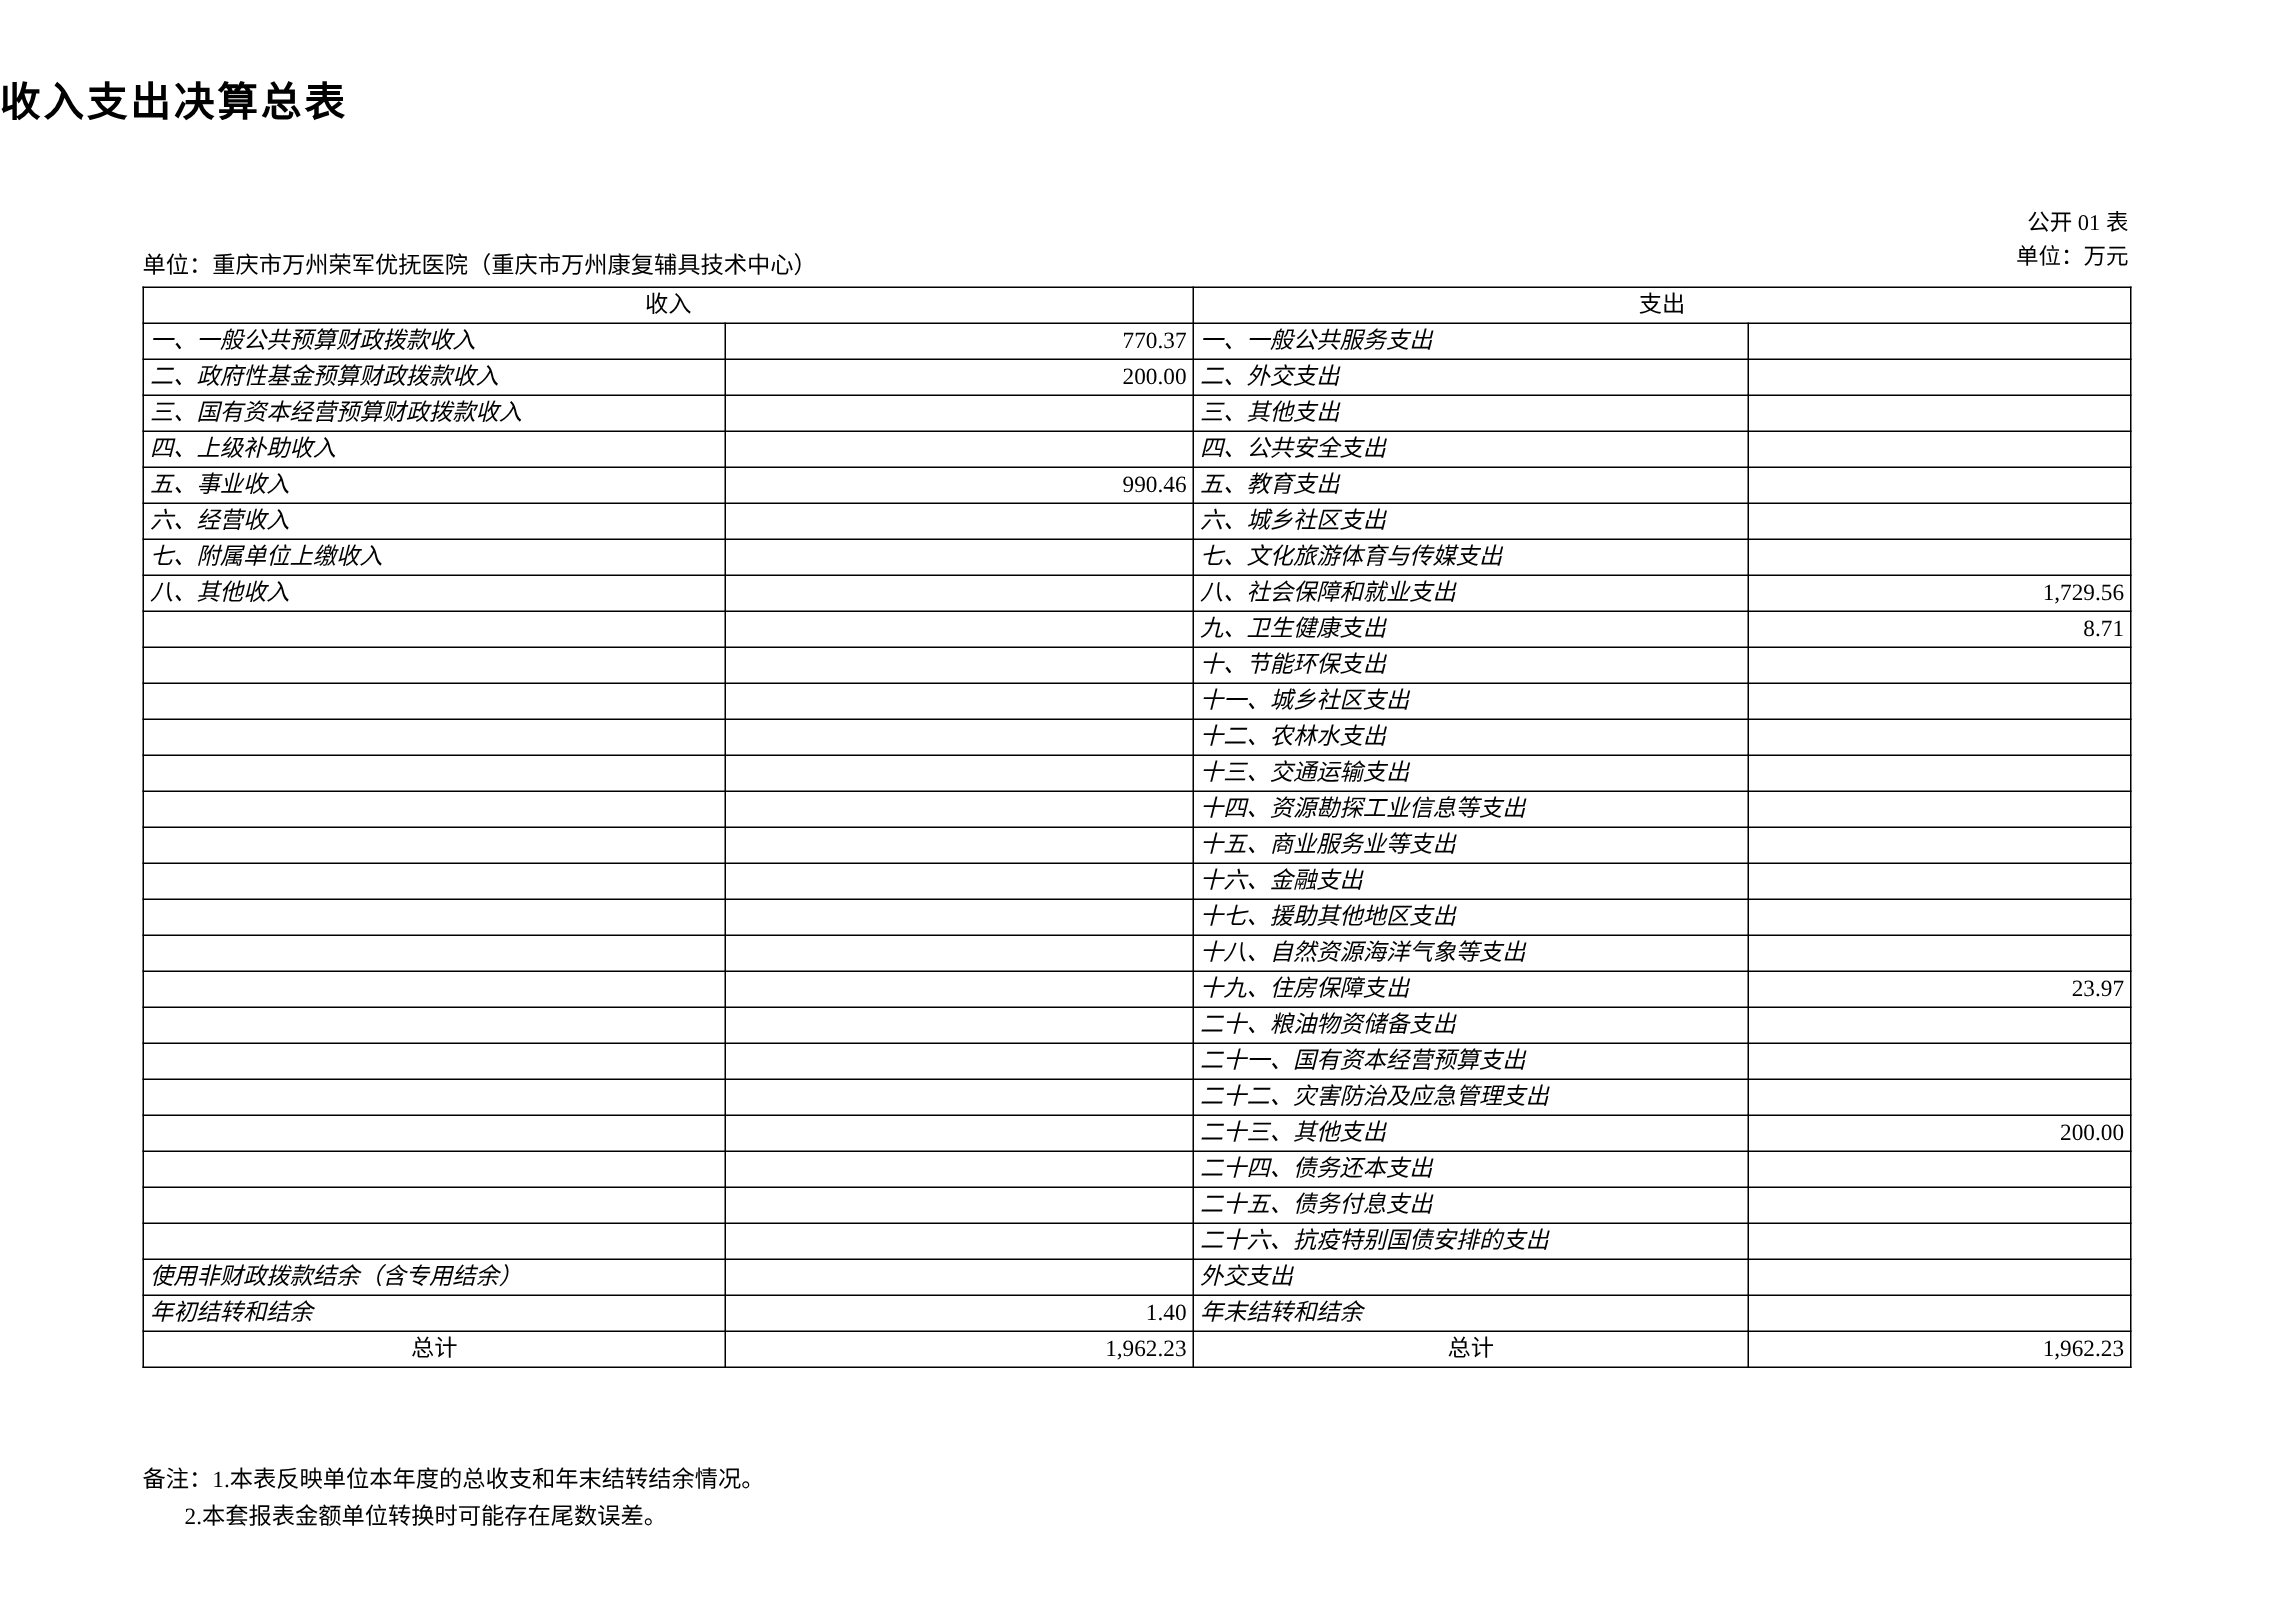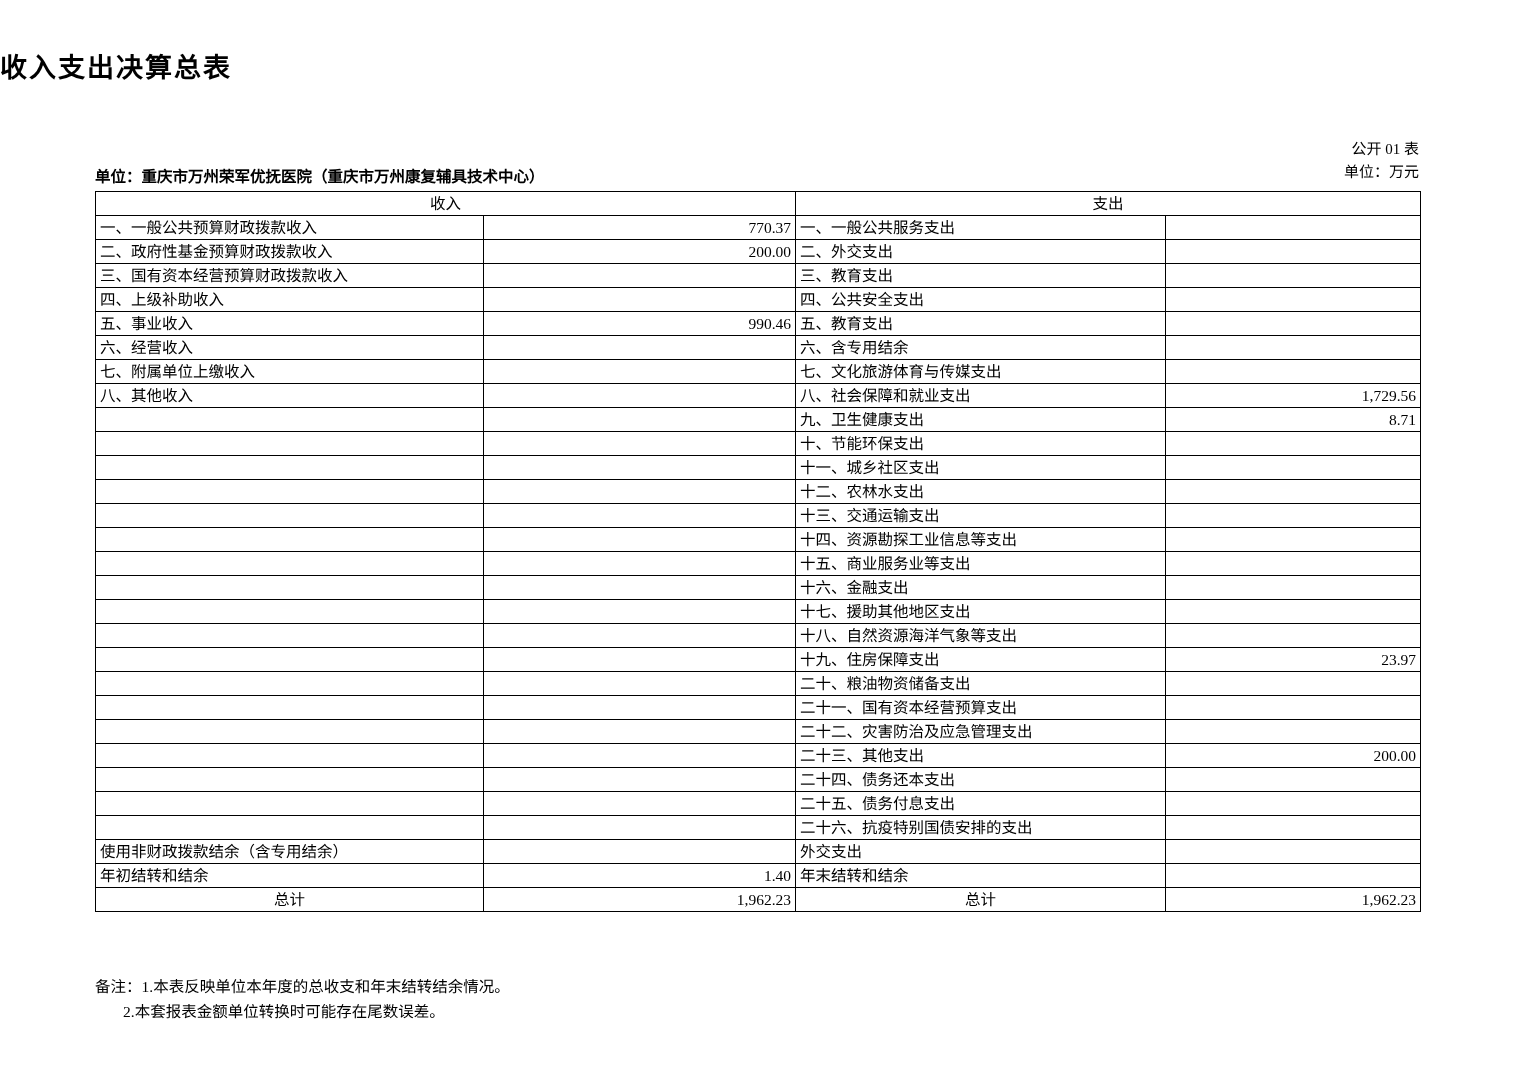--- a/index.html
+++ b/index.html
@@ -36,21 +36,20 @@
     font-size: 15px;
     line-height: 20px;
   }
   .meta-right.r1 { top: 93px; }
   .meta-right.r2 { top: 116px; }
   .meta-left {
     position: absolute;
     left: 95px;
     top: 118px;
     font-size: 15.5px;
-    font-weight: bold;
   }
   table.main {
     position: absolute;
     left: 95px;
     top: 145px;
     border-collapse: collapse;
     width: 1325px;
     table-layout: fixed;
     font-size: 15.5px;
   }
@@ -62,21 +61,21 @@
     vertical-align: middle;
     white-space: nowrap;
     overflow: hidden;
   }
   .col-item   { width: 388px; }
   .col-num    { width: 312px; }
   .col-item2  { width: 370px; }
   .col-num2   { width: 255px; }
   .ctr { text-align: center; }
   .rgt { text-align: right; padding-right: 8px; }
-  .lft { text-align: left; padding-left: 6px; }
+  .lft { text-align: left; padding-left: 6px; font-style: italic; }
   .hdr-group { text-align: center; }
   .notes {
     position: absolute;
     left: 95px;
     top: 928px;
     font-size: 15.5px;
     line-height: 25px;
   }
   .notes .indent { padding-left: 28px; }
   .pageno {
@@ -118,39 +117,39 @@
         </tr>
         <tr>
           <td class="lft">二、政府性基金预算财政拨款收入</td>
           <td class="rgt">200.00</td>
           <td class="lft">二、外交支出</td>
           <td class="rgt"></td>
         </tr>
         <tr>
           <td class="lft">三、国有资本经营预算财政拨款收入</td>
           <td class="rgt"></td>
-          <td class="lft">三、教育支出</td>
+          <td class="lft">三、其他支出</td>
           <td class="rgt"></td>
         </tr>
         <tr>
           <td class="lft">四、上级补助收入</td>
           <td class="rgt"></td>
           <td class="lft">四、公共安全支出</td>
           <td class="rgt"></td>
         </tr>
         <tr>
           <td class="lft">五、事业收入</td>
           <td class="rgt">990.46</td>
           <td class="lft">五、教育支出</td>
           <td class="rgt"></td>
         </tr>
         <tr>
           <td class="lft">六、经营收入</td>
           <td class="rgt"></td>
-          <td class="lft">六、含专用结余</td>
+          <td class="lft">六、城乡社区支出</td>
           <td class="rgt"></td>
         </tr>
         <tr>
           <td class="lft">七、附属单位上缴收入</td>
           <td class="rgt"></td>
           <td class="lft">七、文化旅游体育与传媒支出</td>
           <td class="rgt"></td>
         </tr>
         <tr>
           <td class="lft">八、其他收入</td>

